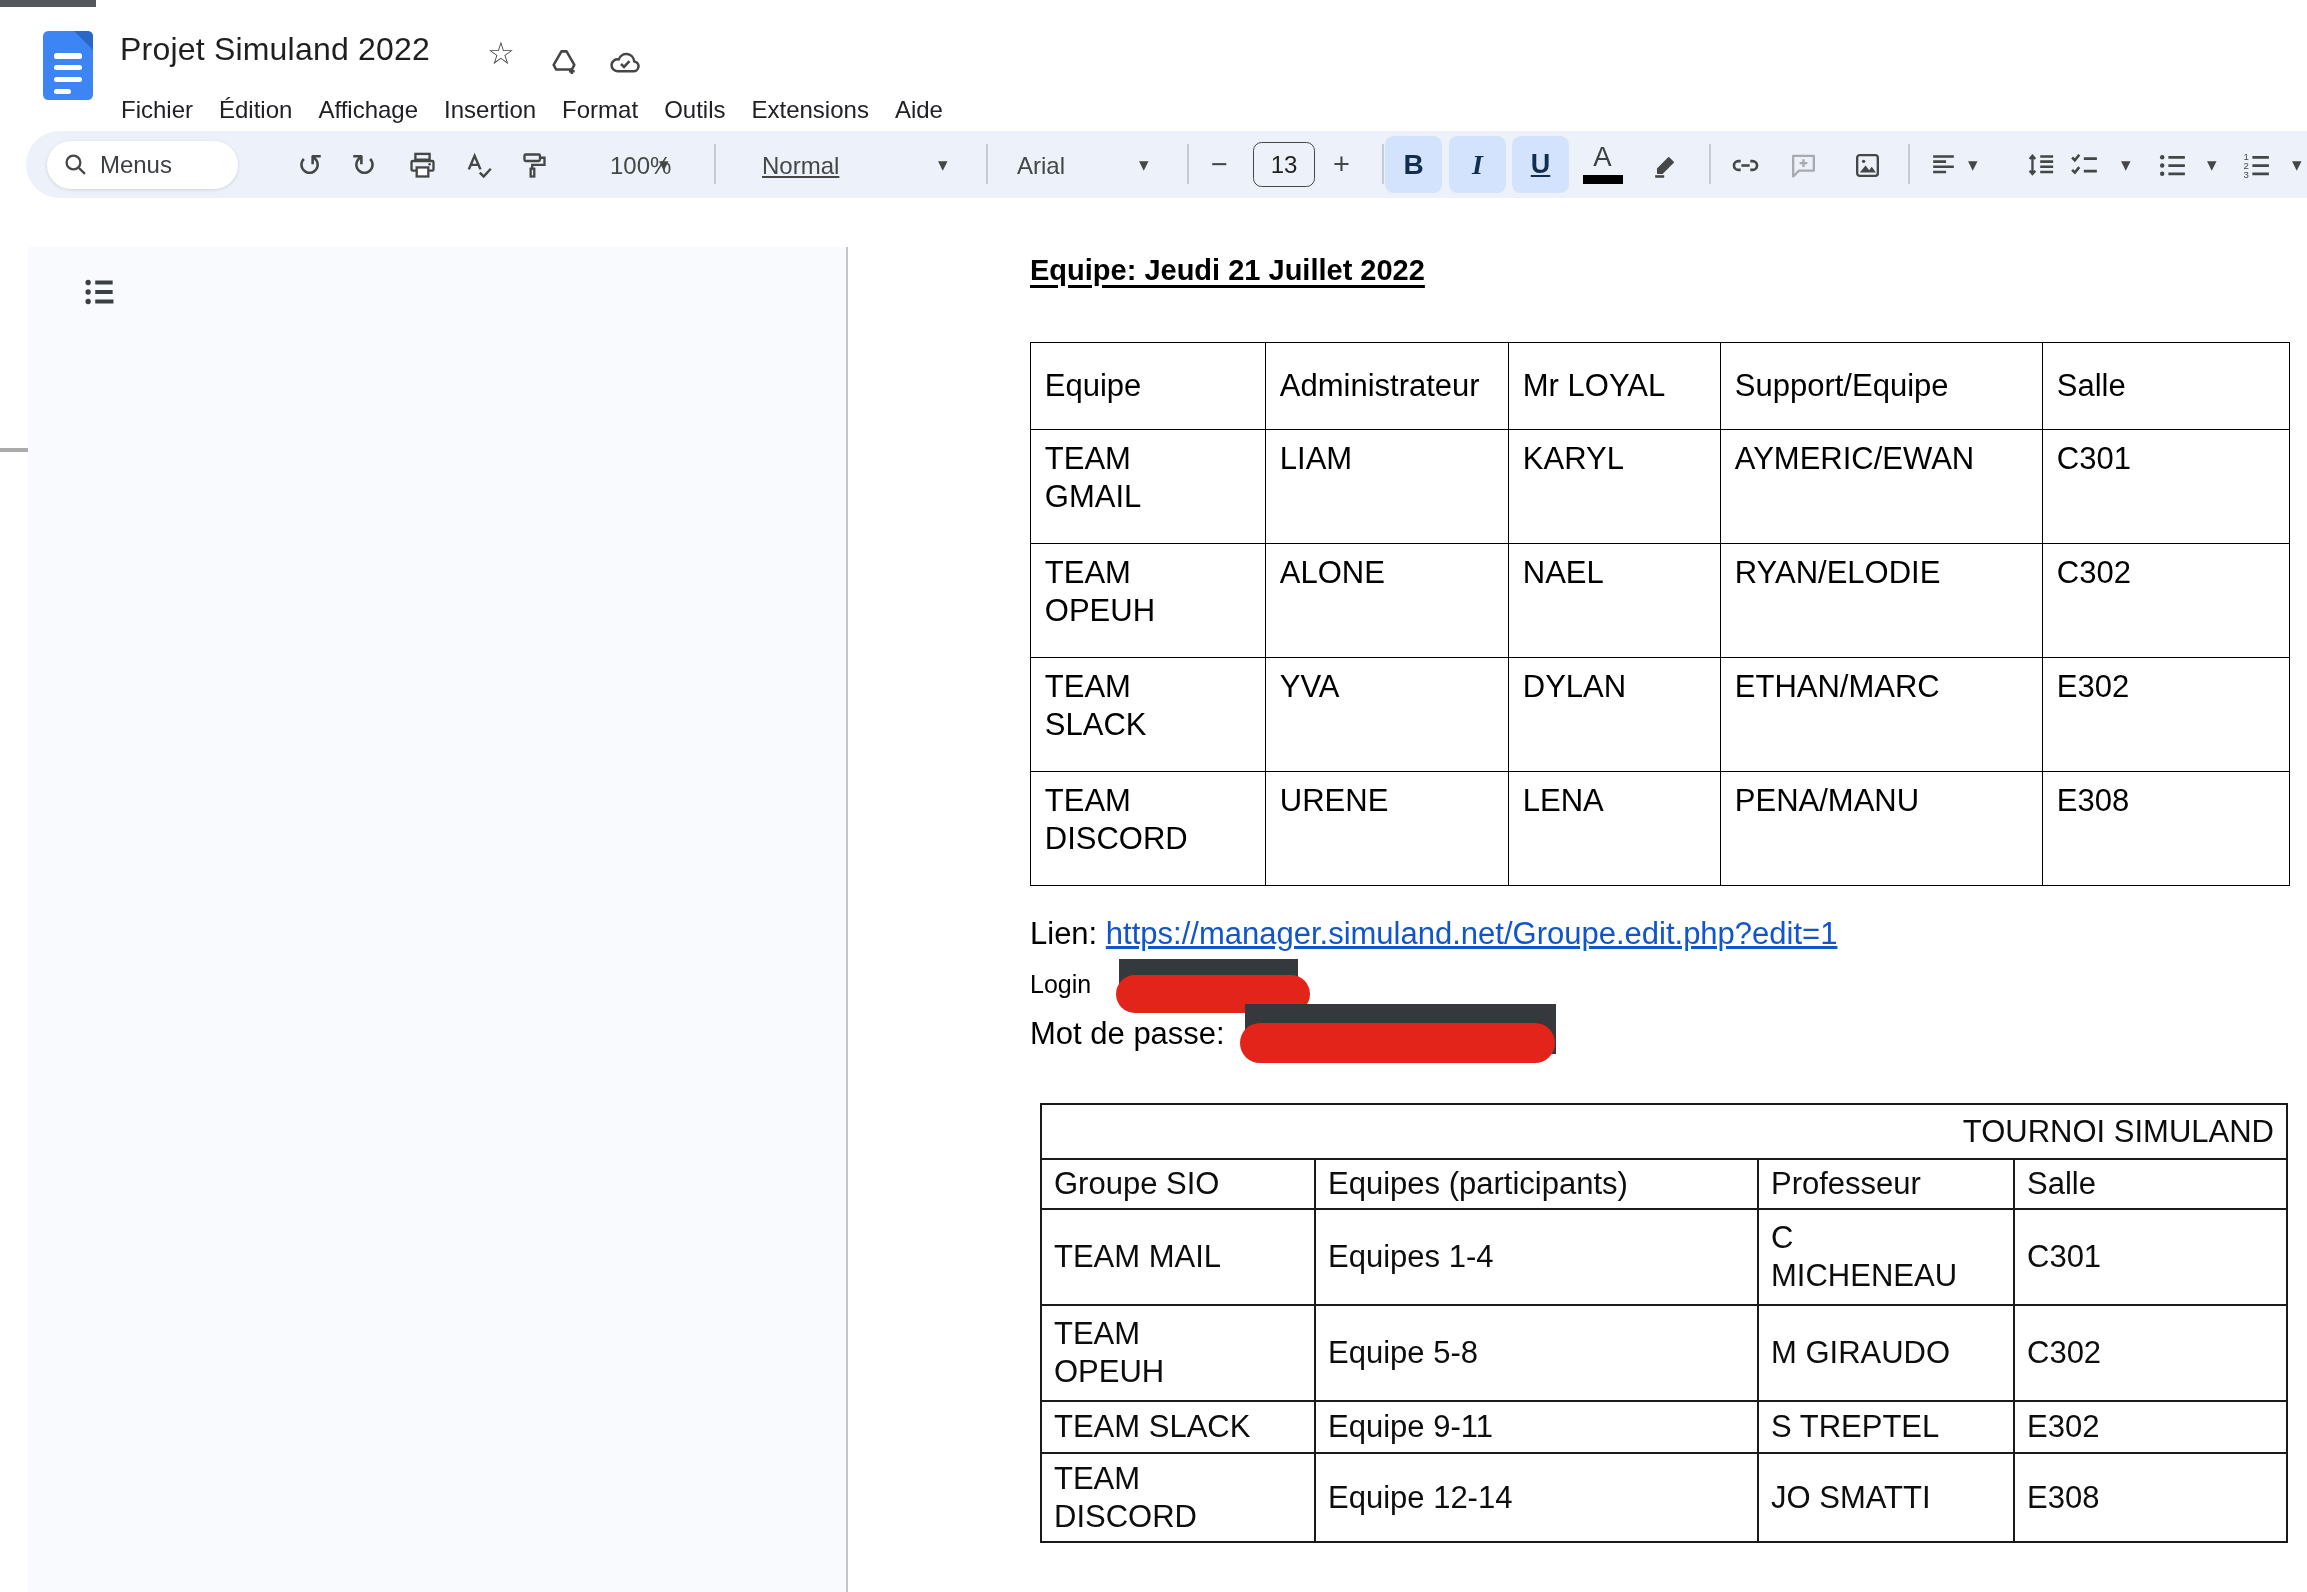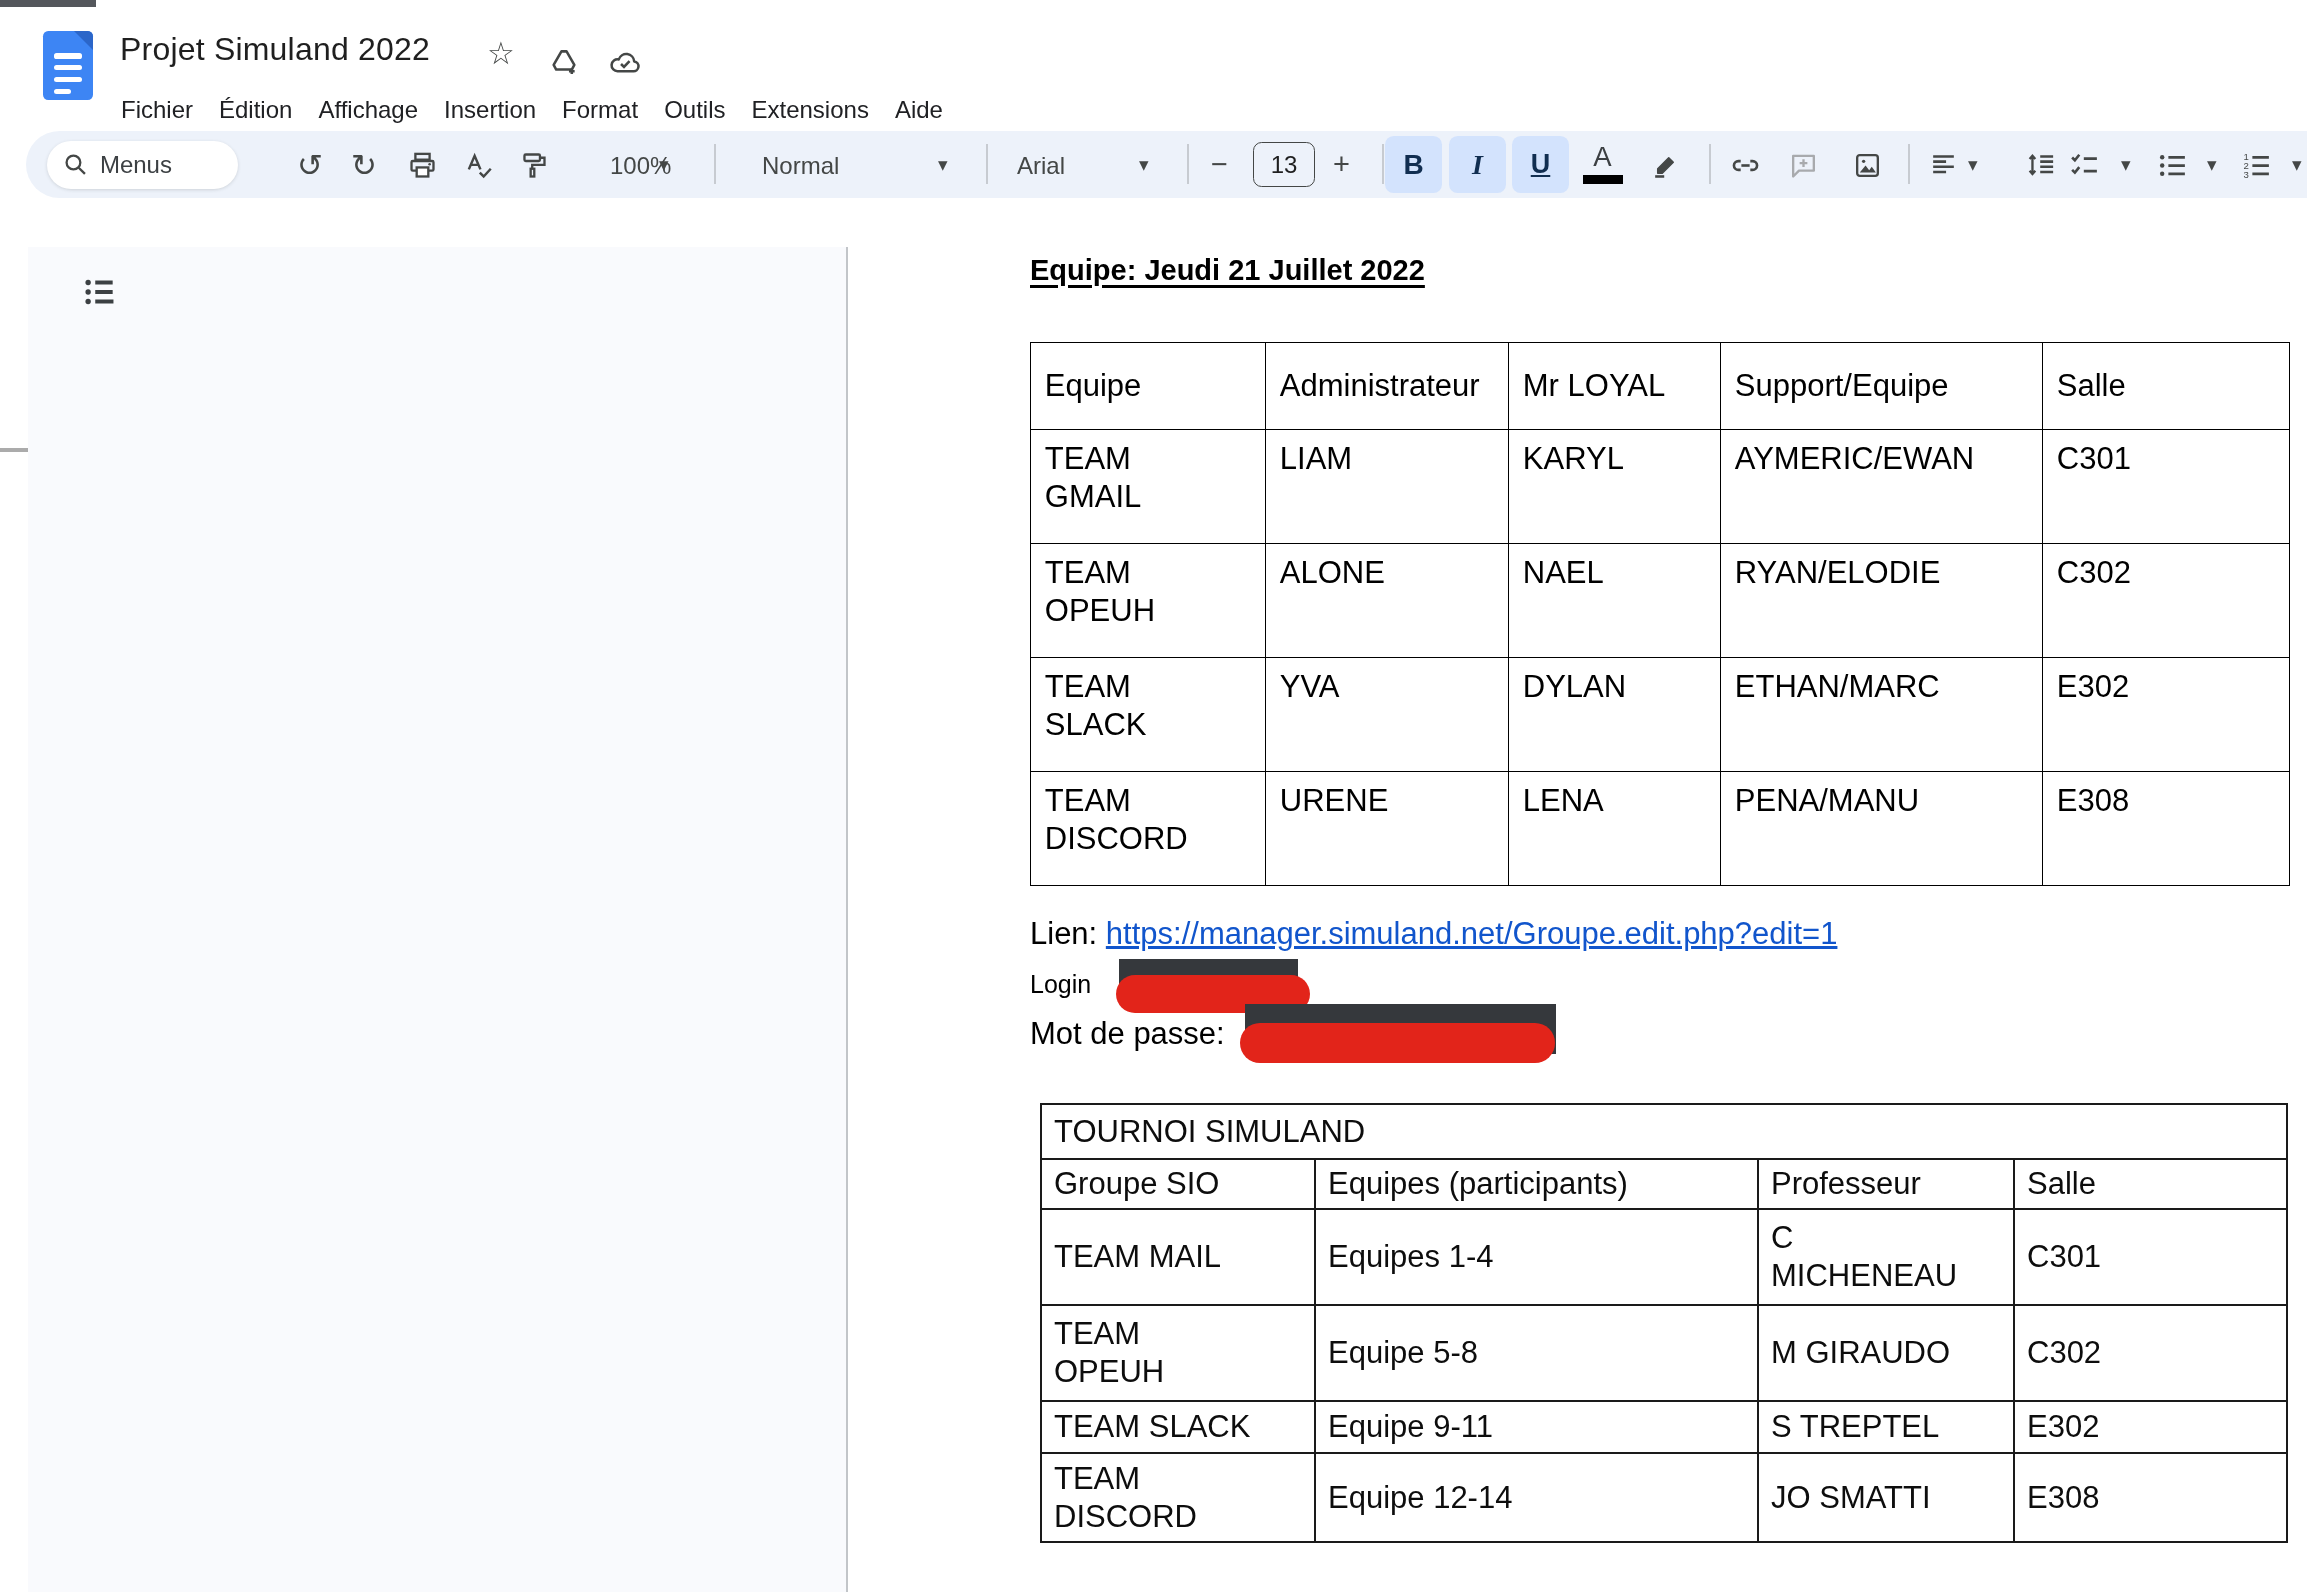--- a/index.html
+++ b/index.html
@@ -76,21 +76,21 @@
   .loginline{left:182px;top:723px;font-size:25px;}
   .mdpline{left:182px;top:769px;font-size:31px;}
   .redact-dark1{left:271px;top:712px;width:179px;height:43px;background:#35383c;}
   .redact-red1{left:268px;top:728px;width:194px;height:38px;background:#e2241a;border-radius:19px;}
   .redact-dark2{left:397px;top:757px;width:311px;height:50px;background:#35383c;}
   .redact-red2{left:392px;top:776px;width:315px;height:40px;background:#e2241a;border-radius:20px;}
 
   .t2{left:192px;top:856px;}
   table.t2t{border-collapse:collapse;table-layout:fixed;}
   table.t2t td{border:2.6px solid #1a1a1a;font-size:31px;padding:5.2px 12px;vertical-align:middle;line-height:38px;color:#0d0d0d;}
-  .t2title{text-align:left;}
+  .t2title{text-align:right;}
 </style>
 </head>
 <body>
 
 <div class="abs topbar">
   <div class="abs corner-artifact"></div>
 
   <div class="abs docs-logo">
     <div class="fold"></div>
     <div class="bar" style="top:22.4px;width:27.5px;"></div>
@@ -166,21 +166,21 @@
       <path d="M17 6h3.5v5.5h-9.5v3" fill="none" stroke="#444746" stroke-width="1.8"></path>
       <rect x="9.8" y="14.5" width="2.8" height="6" fill="none" stroke="#444746" stroke-width="1.8"></rect>
     </svg>
   </div>
 
   <div class="abs ttext" style="left:566px;top:20.6px;margin-left:18px;">100%</div>
   <div class="abs caret" style="left:633px;top:22.4px;">▾</div>
 
   <div class="abs tdivider" style="left:688px;top:13px;"></div>
 
-  <div class="abs ttext" style="left:736px;top:20.6px;">Normal</div>
+  <div class="abs ttext" style="left:736px;top:20.6px;text-decoration:underline;">Normal</div>
   <div class="abs caret" style="left:912px;top:22.4px;">▾</div>
 
   <div class="abs tdivider" style="left:960px;top:13px;"></div>
 
   <div class="abs ttext" style="left:991px;top:20.6px;">Arial</div>
   <div class="abs caret" style="left:1113px;top:22.4px;">▾</div>
 
   <div class="abs tdivider" style="left:1161px;top:13px;"></div>
 
   <div class="abs ttext" style="left:1185px;top:17px;font-size:29px;">−</div>

